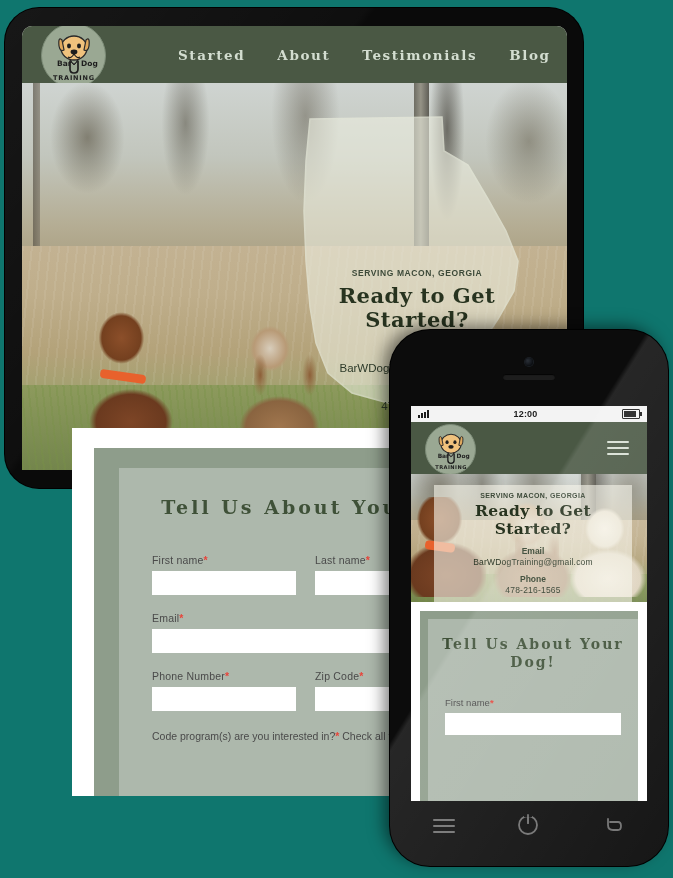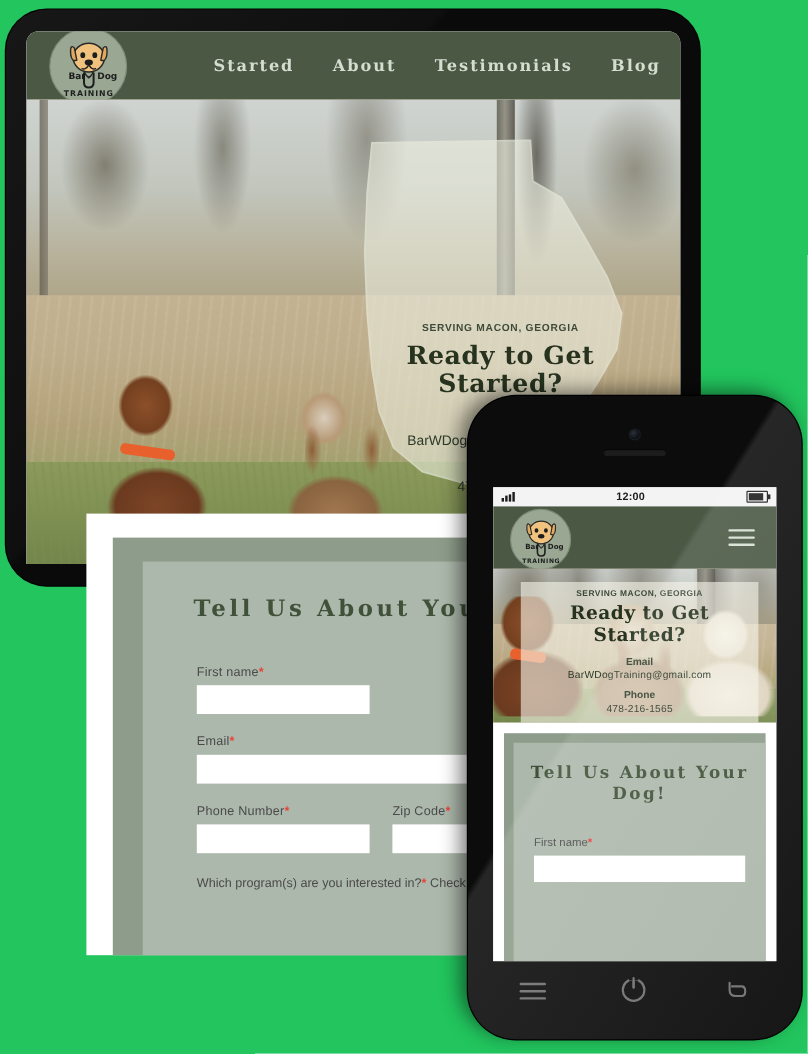--- a/index.html
+++ b/index.html
@@ -4,21 +4,21 @@
 <title>Bar W Dog Training — Responsive Device Mockup</title>
 <style>
   html,body{margin:0;padding:0;}
   body{
     width:673px;height:878px;
     background:#ffffff;
     font-family:"Liberation Sans", sans-serif;
     overflow:hidden;
     position:relative;
   }
-  .stage{position:absolute;inset:0;width:673px;height:878px;overflow:hidden;background:#22c55e;}
+  .stage{position:absolute;inset:0;width:673px;height:878px;overflow:hidden;background:#0f766e;}
 
   
   .tablet{
     position:absolute;left:5px;top:8px;width:578px;height:480px;
     background:#0a0a0a;border-radius:34px;
     box-shadow:0 0 0 1px #000;
   }
   .tablet-gloss{
     position:absolute;left:0;top:0;width:100%;height:100%;
     border-radius:34px;
@@ -127,21 +127,21 @@
   }
   .form-inner{
     position:absolute;left:25px;top:20px;right:0;bottom:0;background:#adb8ac;
     padding:22px 0 0 0;overflow:hidden;
   }
   .form-title{
     font-family:"DejaVu Serif", serif;font-weight:700;
     font-size:19px;letter-spacing:3px;color:#3f5138;text-align:center;
     margin:6px 0 0 0;
   }
-  .form-body{padding:36px 0 0 33px;margin-left:12px;}
+  .form-body{padding:36px 0 0 33px;}
   .frow{display:flex;gap:19px;margin-bottom:17px;}
   .fgroup{display:flex;flex-direction:column;}
   .fgroup.w-half{width:144px;}
   .fgroup.w-full{width:307px;justify-content:space-between;}
   .flabel{
     font-size:10.5px;color:#4a4a4a;margin-bottom:5px;font-weight:400;
     letter-spacing:.2px;
   }
   .req{color:#e8443a;font-weight:700;}
   .finput{
@@ -320,41 +320,45 @@
 
         <h2 class="form-title">Tell Us About Your Dog!</h2>
 
         <div class="form-body">
 
           <div class="frow">
             <div class="fgroup w-half">
               <label class="flabel"><span>First name</span><span class="req">*</span></label>
               <input class="finput" type="text" value="" style="">
             </div>
+            <div class="fgroup w-half">
+              <label class="flabel"><span>Last name</span><span class="req">*</span></label>
+              <input class="finput" type="text" value="" style="">
+            </div>
           </div>
 
           <div class="frow">
             <div class="fgroup w-full">
               <label class="flabel"><span>Email</span><span class="req">*</span></label>
               <input class="finput" type="text" value="" style="">
             </div>
           </div>
 
           <div class="frow">
             <div class="fgroup w-half">
               <label class="flabel"><span>Phone Number</span><span class="req">*</span></label>
               <input class="finput" type="text" value="" style="">
             </div>
             <div class="fgroup w-half">
               <label class="flabel"><span>Zip Code</span><span class="req">*</span></label>
               <input class="finput" type="text" value="" style="">
             </div>
           </div>
 
-          <div class="fquestion"><span>Which program(s) are you interested in?</span><span class="req">*</span><span> Check all that apply.</span></div>
+          <div class="fquestion"><span>Code program(s) are you interested in?</span><span class="req">*</span><span> Check all that apply.</span></div>
 
 
         </div>
       </div>
     </div>
   </div>
 
   <div class="phone">
     <div class="phone-cam"></div>
     <div class="phone-speaker"></div>

